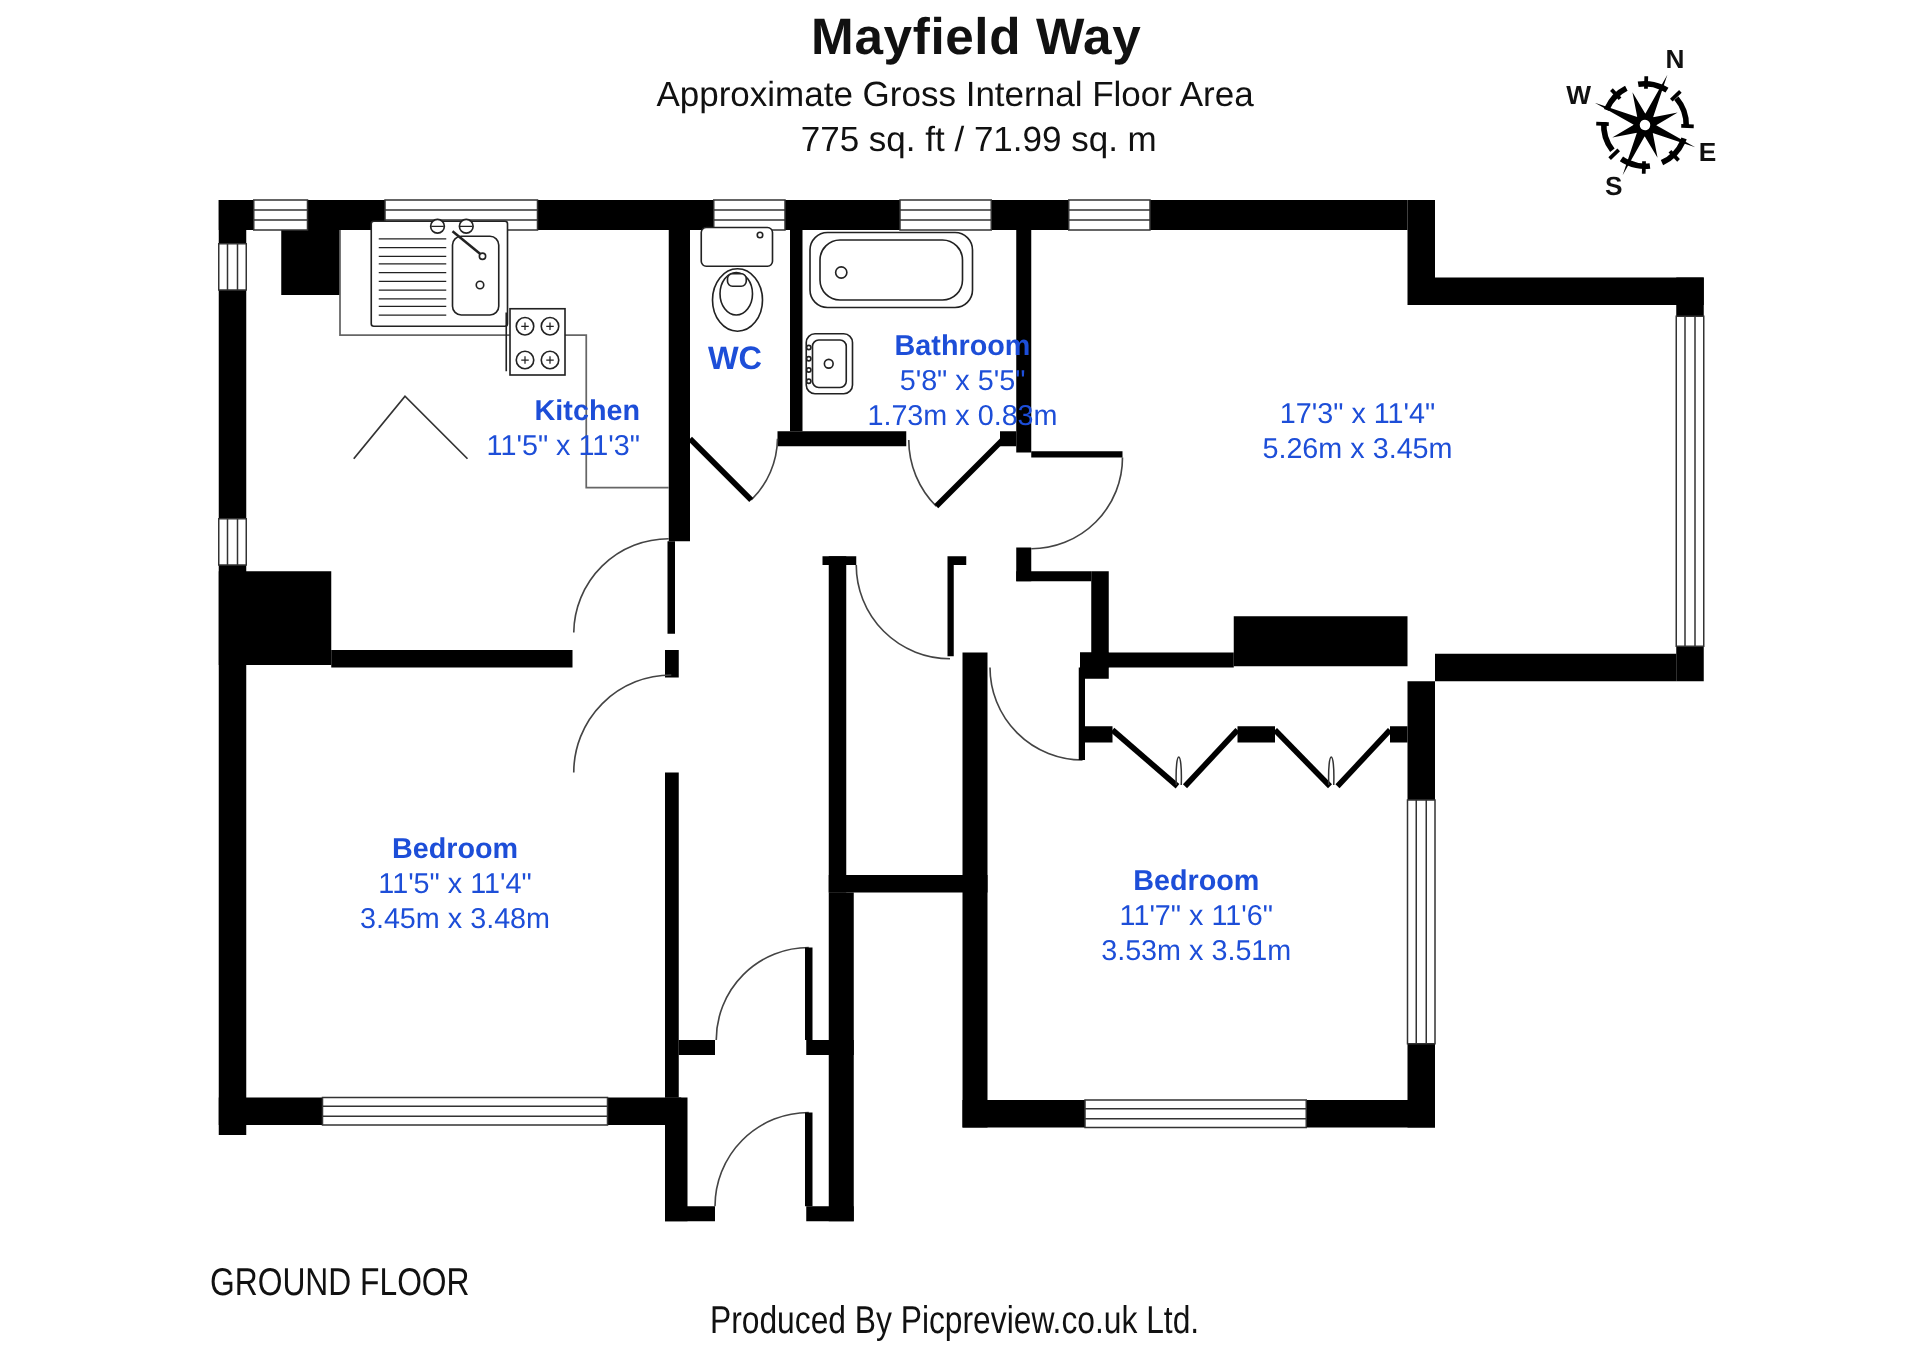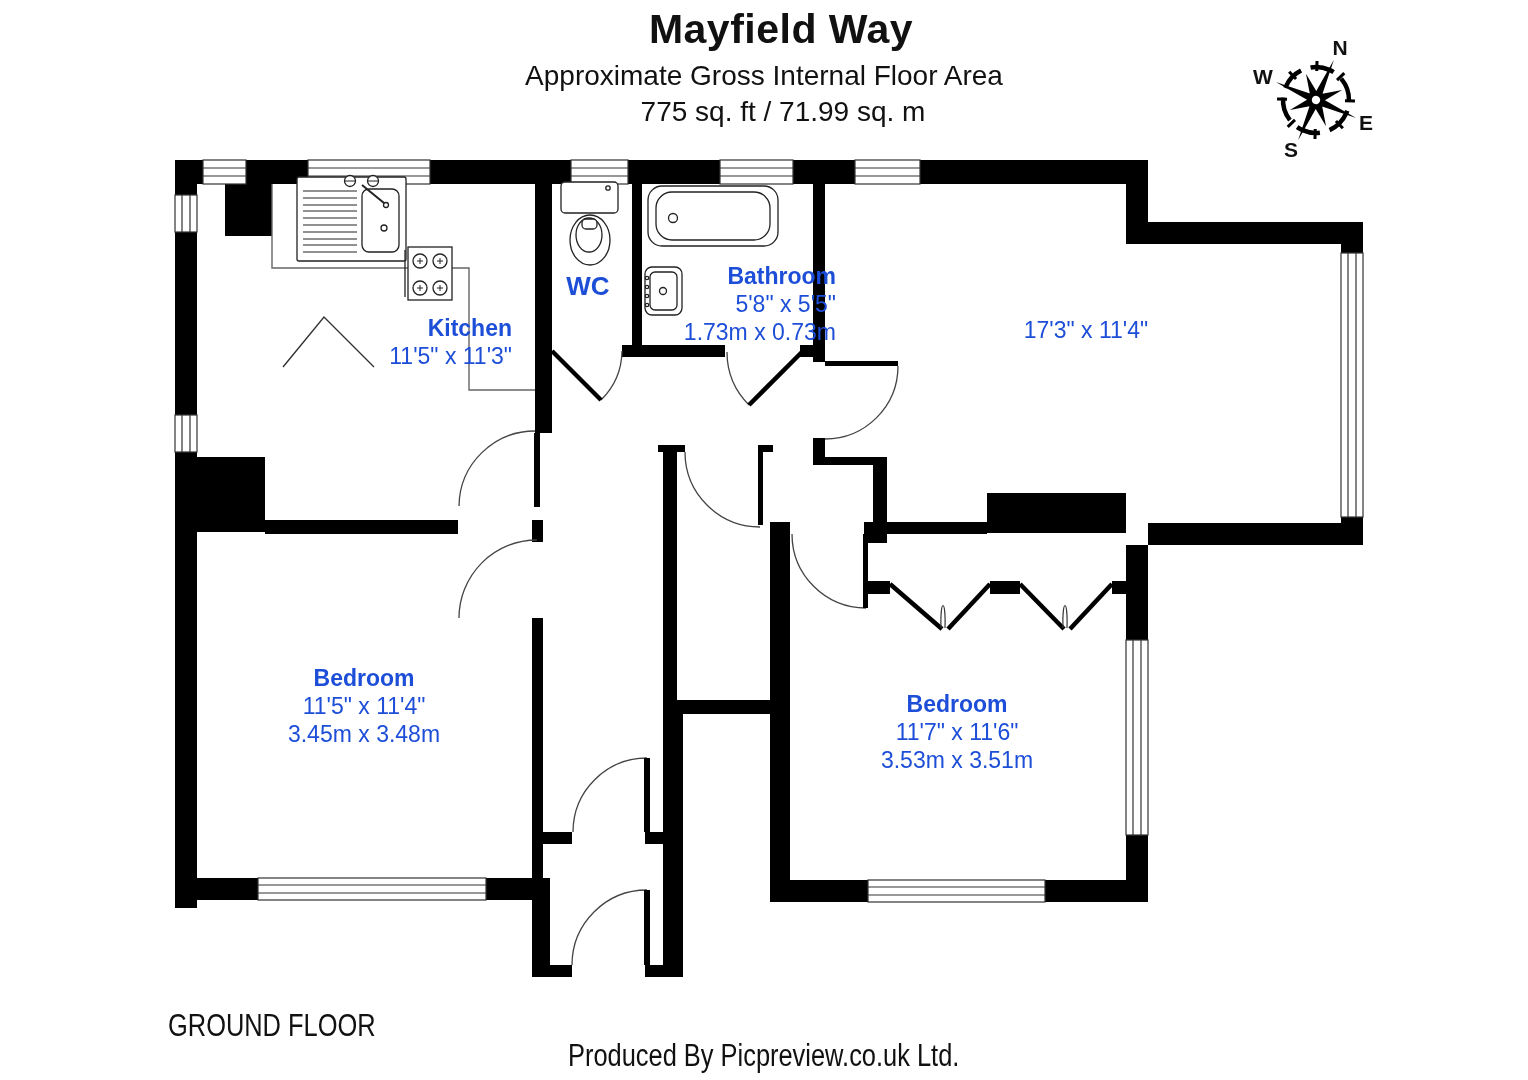--- a/index.html
+++ b/index.html
@@ -251,28 +251,29 @@
 
   <div class="room-label" style="left:212px;top:314px;width:300px;text-align:right;">
     <div class="nm">Kitchen</div>
     <div>11'5" x 11'3"</div>
   </div>
 
   <div class="room-label" style="left:538px;top:272px;width:100px;font-size:26px;">
     <div class="nm">WC</div>
   </div>
 
-  <div class="room-label" style="left:596px;top:262px;width:240px;text-align:right;">
+  <div class="room-label" style="left:650px;top:262px;width:240px;">
     <div class="nm">Bathroom</div>
     <div>5'8" x 5'5"</div>
-    <div>1.73m x 0.73m</div>
+    <div>1.73m x 0.83m</div>
   </div>
 
   <div class="room-label" style="left:936px;top:316px;width:300px;">
     <div>17'3" x 11'4"</div>
+    <div>5.26m x 3.45m</div>
   </div>
 
   <div class="room-label" style="left:214px;top:664px;width:300px;">
     <div class="nm">Bedroom</div>
     <div>11'5" x 11'4"</div>
     <div>3.45m x 3.48m</div>
   </div>
 
   <div class="room-label" style="left:807px;top:690px;width:300px;">
     <div class="nm">Bedroom</div>

